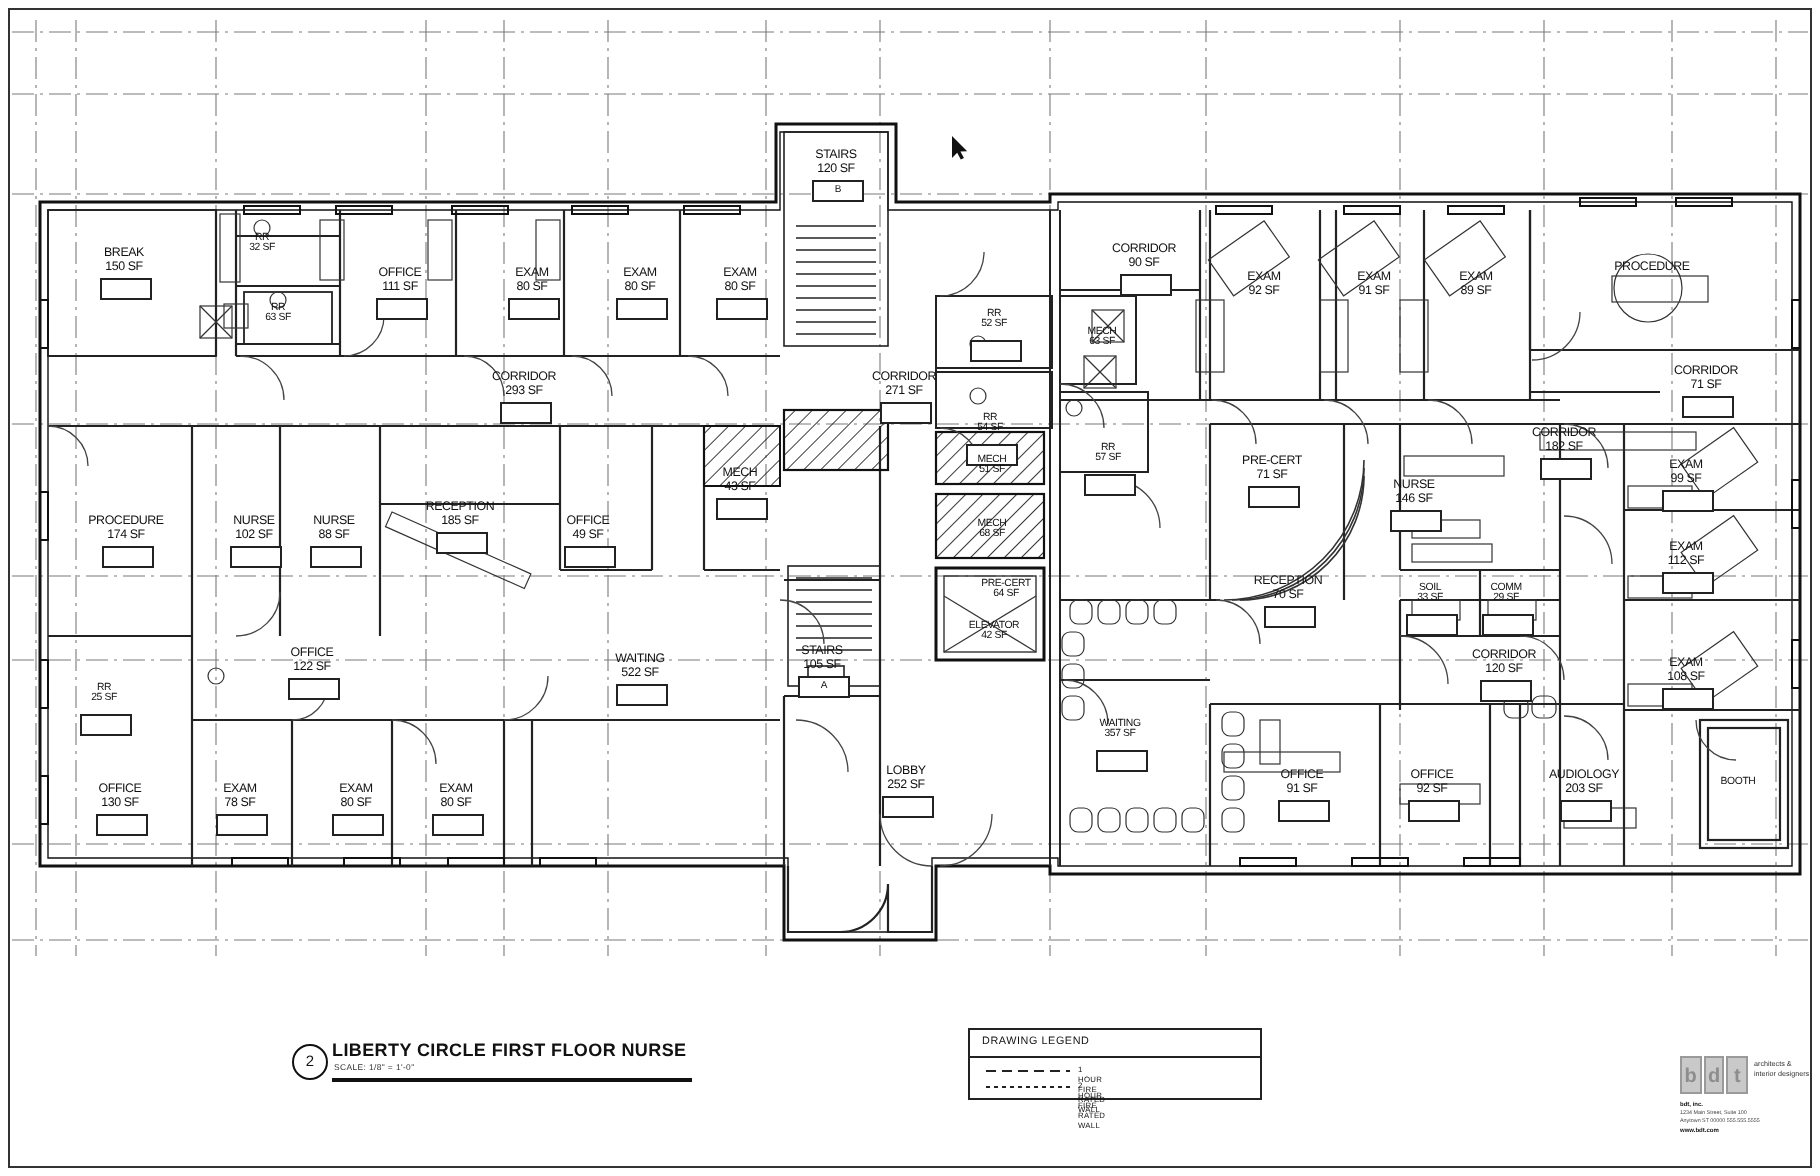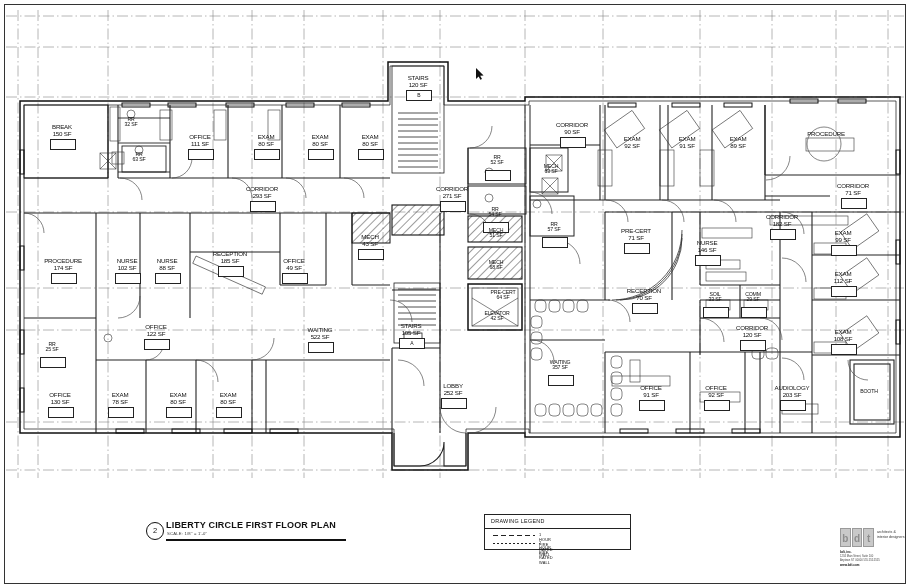--- a/index.html
+++ b/index.html
@@ -683,21 +683,21 @@
         <span class="sf">203 SF</span>
       </div>
       <div class="tagbox" style="left: 780px; top: 400px; width: 24px; height: 9px;"></div>
       <div class="room-label tiny" style="left: 839px; top: 389px; width: 60px;">
         <span class="nm">BOOTH</span>
       </div>
     </div>
 
   <div id="titleblock">
     <div id="title-bubble">2</div>
-    <div id="title-text">LIBERTY CIRCLE FIRST FLOOR PLAN</div>
+    <div id="title-text">LIBERTY CIRCLE FIRST FLOOR NURSE</div>
     <div id="title-scale">SCALE: 1/8" = 1'-0"</div>
     <div id="title-rule"></div>
   </div>
 
   <div id="legend">
     <div id="legend-title">DRAWING LEGEND</div>
     <div id="legend-divider"></div>
     <div class="legend-row" style="top:17px">
       <div class="swatch sw1"></div>
       <div class="ltxt">1 HOUR FIRE RATED WALL</div>

